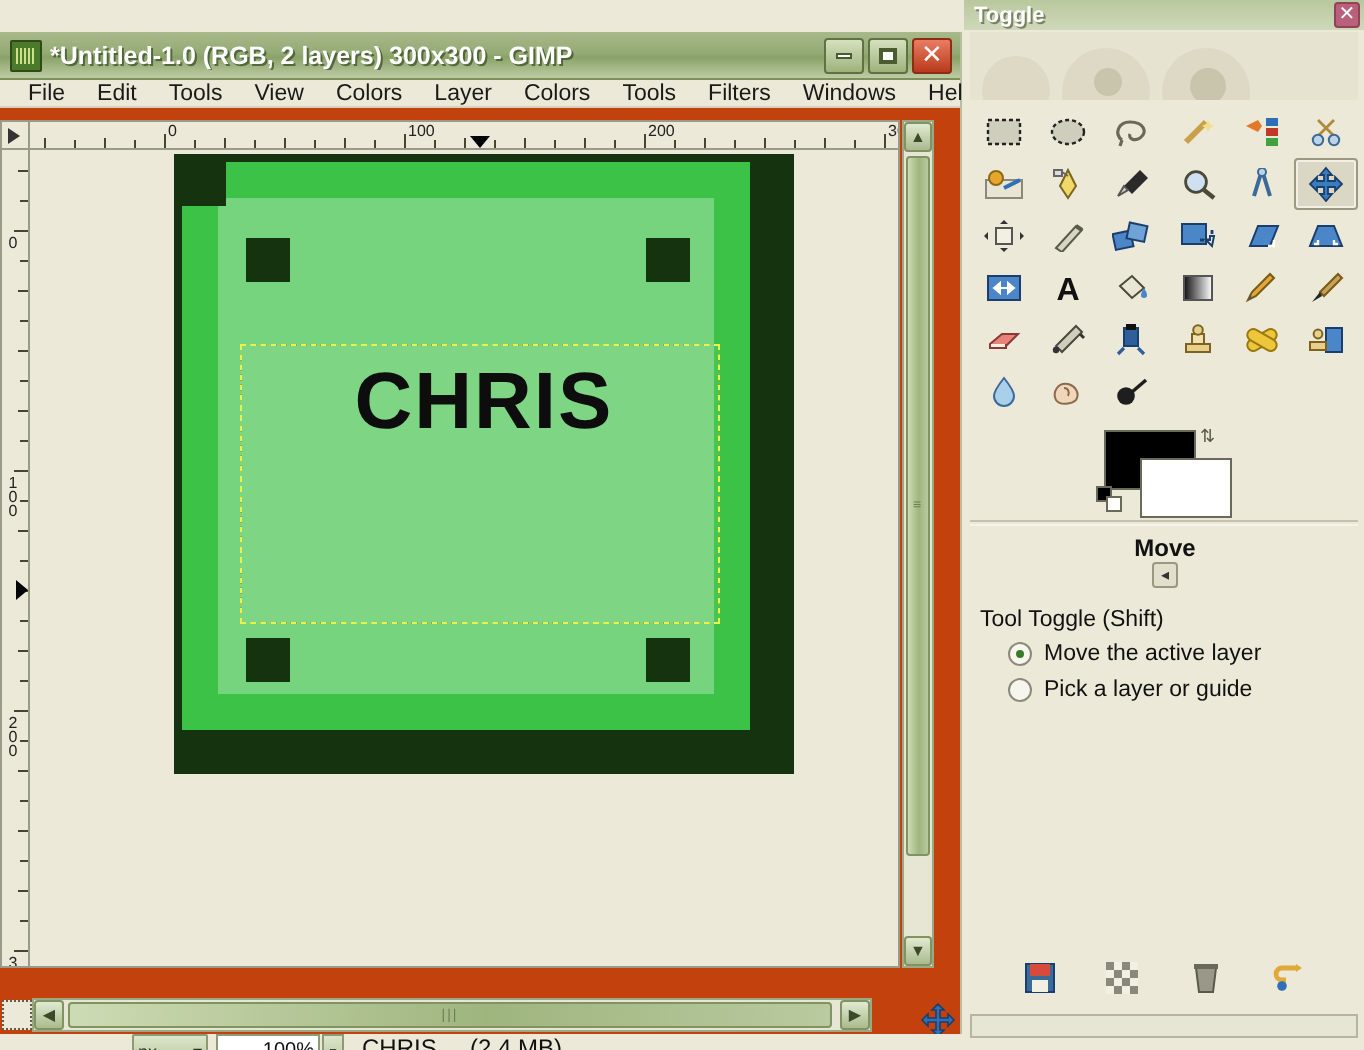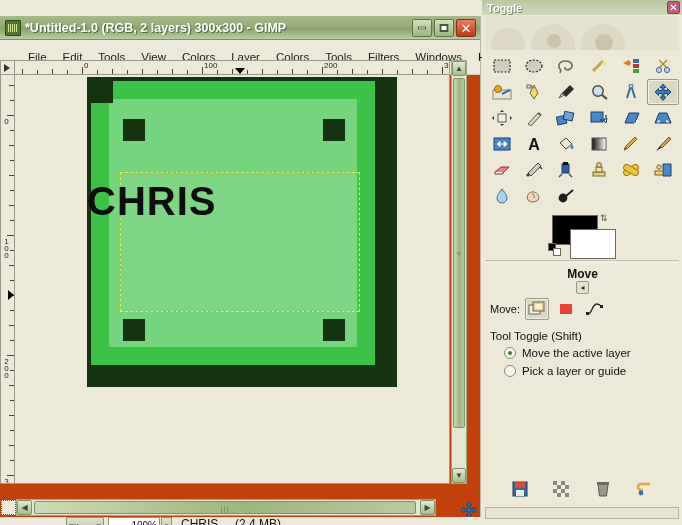--- a/index.html
+++ b/index.html
@@ -52,22 +52,22 @@
   }
   .winbtn.min .g { width: 8px; height: 3px; background: #fff; border: 1px solid #4a5c32; }
   .winbtn.max .g { width: 9px; height: 8px; background: #fff; border: 2px solid #4a5c32; }
   .winbtn.close {
     background: linear-gradient(to bottom, #e87c62, #b93a1c);
     border-color: #8f2d12;
   }
   .winbtn.close .g { font-size: 13px; font-family: "DejaVu Sans", sans-serif; }
 
   .menubar {
-    height: 35px; background: #ece9d8; display: flex; align-items: center;
-    padding-left: 20px; border-bottom: 1px solid #d5d2c0;
+    height: 14px; background: #ece9d8; display: flex; align-items: center;
+    padding-left: 6px; border-bottom: 1px solid #d5d2c0;
   }
   .menubar .mi {
     padding: 2px 8px; color: #1a1a1a; font-size: 11.5px; white-space: nowrap;
   }
 
   
   #canvas-frame {
     position: absolute; left: 0; top: 44px; width: 481px; height: 439px;
   }
   .ruler-corner {
@@ -127,21 +127,21 @@
   .art-corner-dark {
     position: absolute; left: 4px; top: 4px; width: 22px; height: 22px; background: #15330f;
   }
   .layer-bounds {
     position: absolute; left: 33px; top: 95px; width: 240px; height: 140px;
     background: rgba(255,255,255,.06);
     border: 1px dashed #000;
     outline: 1px dashed #e8f24a; outline-offset: -1px;
   }
   .art-text {
-    position: absolute; left: 0; right: 0; text-align: left;
+    position: absolute; left: 0; right: 0; text-align: center;
     color: #0d0d0d; font-family: "Liberation Sans", sans-serif;
     font-weight: bold; font-size: 40px; letter-spacing: 1px; line-height: 1;
     filter: blur(.35px);
   }
   .art-text.l1 { top: 104px; }
   .art-text.l2 { top: 162px; left: -6px; }
 
   
   .vscroll {
     position: absolute; left: 451px; top: 0; width: 16px; height: 424px;
@@ -709,42 +709,20 @@
 
     <div class="dock-sep"></div>
 
     <div class="opt-header">
       <div class="h">Move</div>
       <div class="collapse">
         <span>◂</span>
       </div>
     </div>
 
-    <div class="opt-row">
-      <span class="lbl">Move:</span>
-      <div class="modebtn on">
-        <svg width="18" height="16" viewBox="0 0 18 16">
-            <rect x="1" y="4" width="11" height="9" fill="#f4f1e0" stroke="#6a6a5a"></rect>
-            <rect x="5" y="1" width="11" height="9" fill="#e8cf8a" stroke="#6a6a5a"></rect>
-            <rect x="7" y="3" width="7" height="5" fill="#f6efd8"></rect>
-          </svg>
-      </div>
-      <div class="modebtn">
-        <svg width="14" height="14" viewBox="0 0 14 14">
-            <rect x="1" y="2" width="12" height="10" fill="#e8403a"></rect>
-          </svg>
-      </div>
-      <div class="modebtn">
-        <svg width="18" height="16" viewBox="0 0 18 16">
-            <path d="M2 13 C6 13 6 3 11 3 C14 3 15 5 16 6" fill="none" stroke="#222" stroke-width="1.3"></path>
-            <rect x="0" y="11" width="3" height="3" fill="#222"></rect>
-            <rect x="14" y="4" width="3" height="3" fill="#222"></rect>
-          </svg>
-      </div>
-    </div>
 
     <div class="toggle-title">Tool Toggle  (Shift)</div>
 
     <div class="radio-row">
       <span class="radio sel"></span>
       <span class="rl">Move the active layer</span>
     </div>
     <div class="radio-row">
       <span class="radio"></span>
       <span class="rl">Pick a layer or guide</span>

